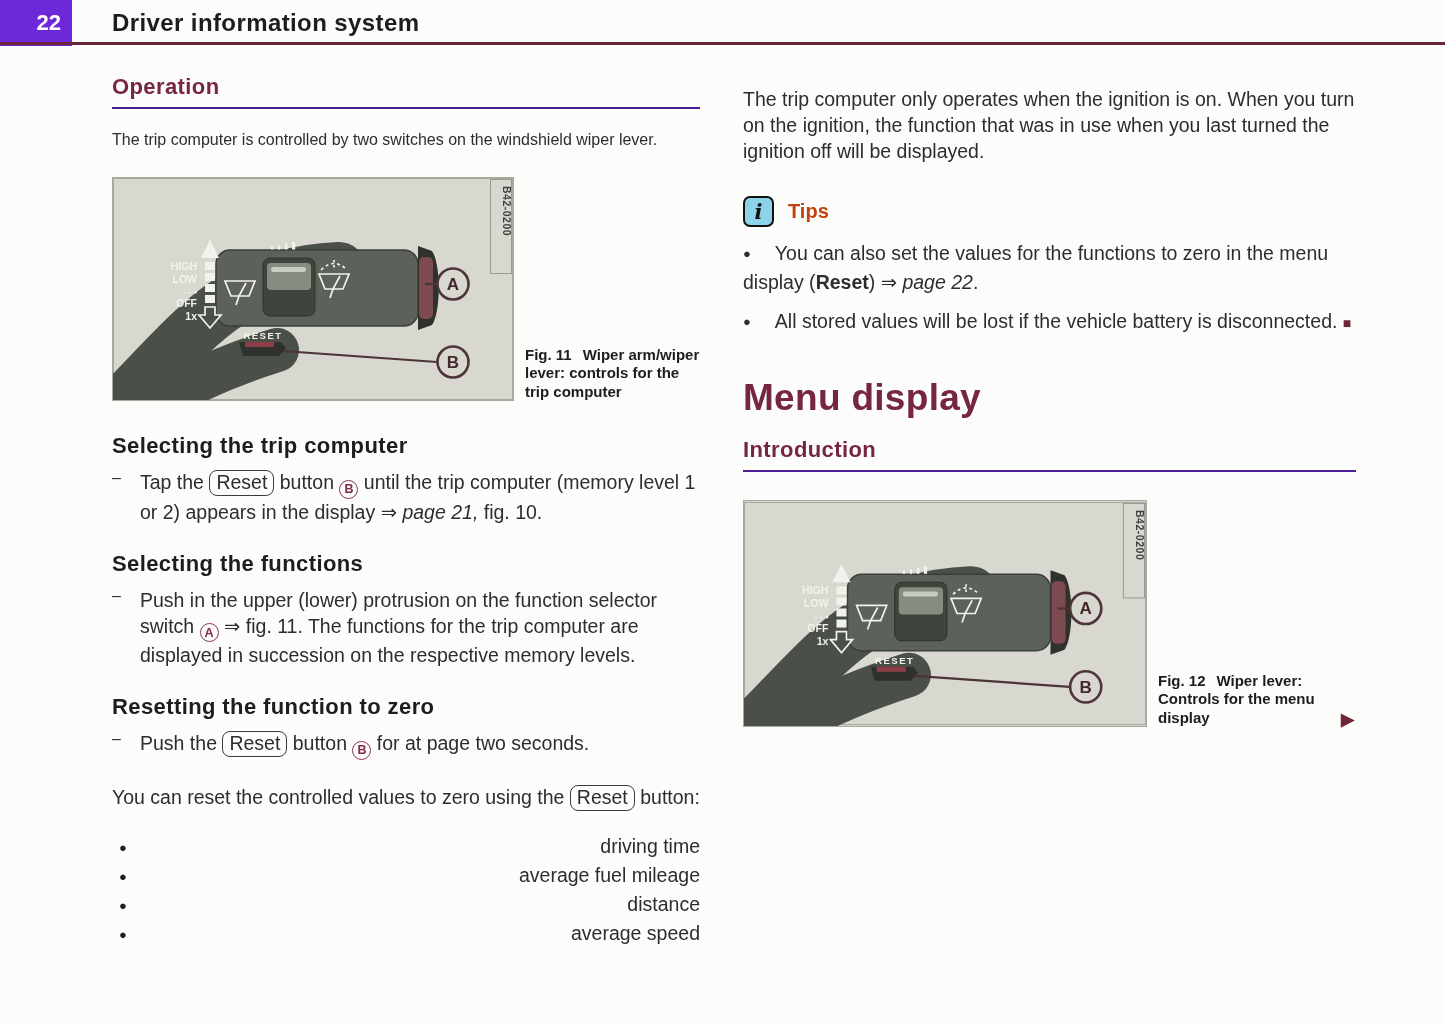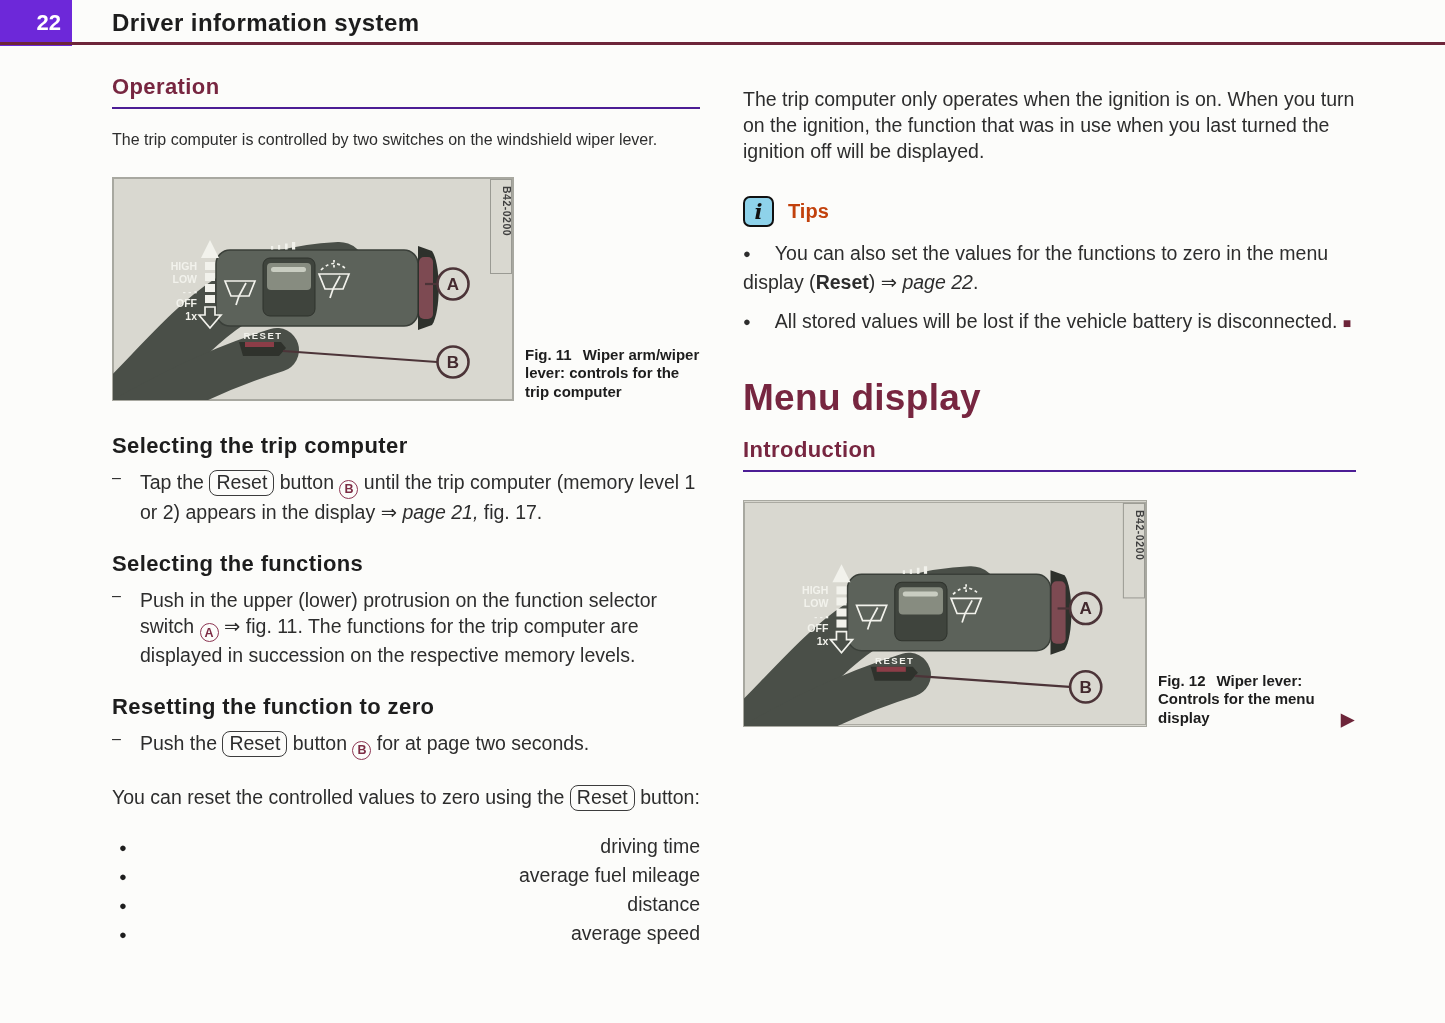--- a/index.html
+++ b/index.html
@@ -192,21 +192,21 @@
           </svg>
       </div>
       <div class="fig-caption">
         <span class="cap-label">Fig. 11</span><span>Wiper arm/wiper lever: controls for the trip computer</span>
       </div>
     </div>
 
     <h3 class="black-h mt32 mb10">Selecting the trip computer</h3>
     <div class="dash-item">
       <span class="dash"></span>
-      <p><span>Tap the </span><span class="seg-keycap">Reset</span><span> button </span><span class="seg-circle">B</span><span> until the trip computer (memory level 1 or 2) appears in the display </span><span class="seg-arrow">⇒</span><span class="seg-italic"> page 21,</span><span> fig. 17.</span></p>
+      <p><span>Tap the </span><span class="seg-keycap">Reset</span><span> button </span><span class="seg-circle">B</span><span> until the trip computer (memory level 1 or 2) appears in the display </span><span class="seg-arrow">⇒</span><span class="seg-italic"> page 21,</span><span> fig. 10.</span></p>
     </div>
 
     <h3 class="black-h mt26 mb10">Selecting the functions</h3>
     <div class="dash-item">
       <span class="dash"></span>
       <p><span>Push in the upper (lower) protrusion on the function selector switch </span><span class="seg-circle">A</span><span> </span><span class="seg-arrow">⇒</span><span> fig. 11. The functions for the trip computer are displayed in succession on the respective memory levels.</span></p>
     </div>
 
     <h3 class="black-h mt26 mb10">Resetting the function to zero</h3>
     <div class="dash-item">

